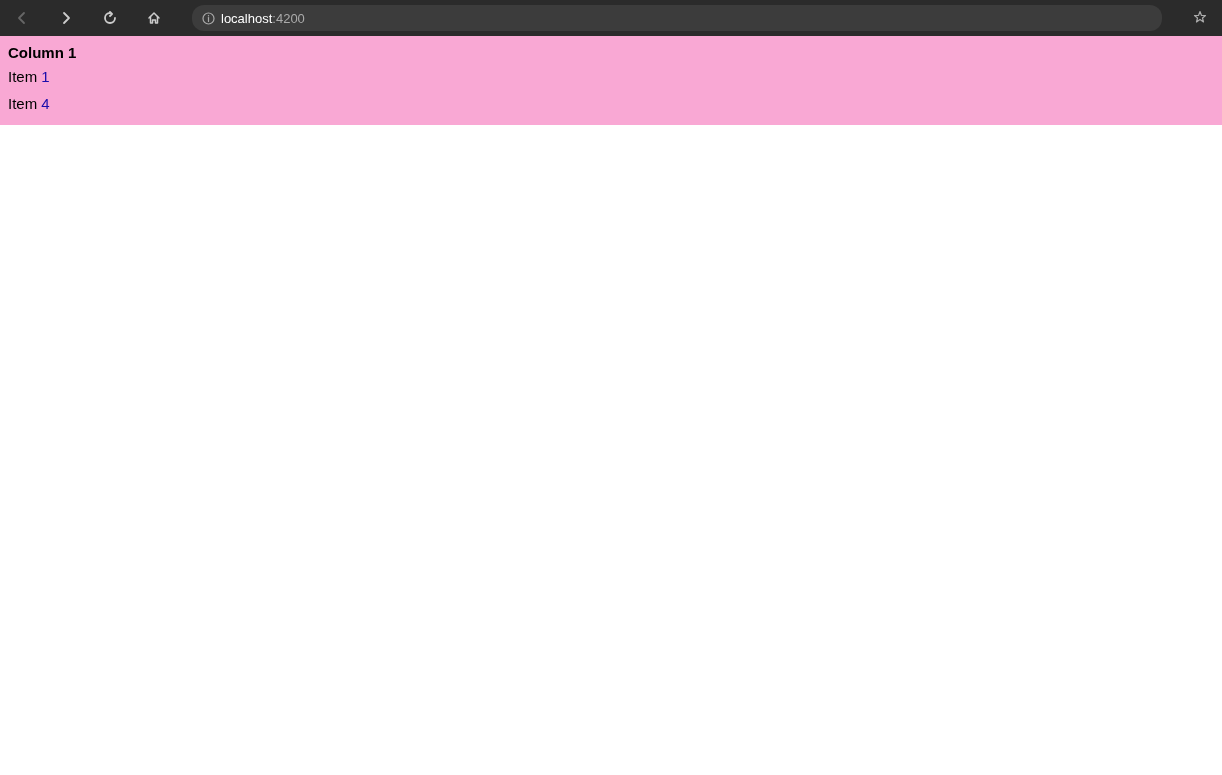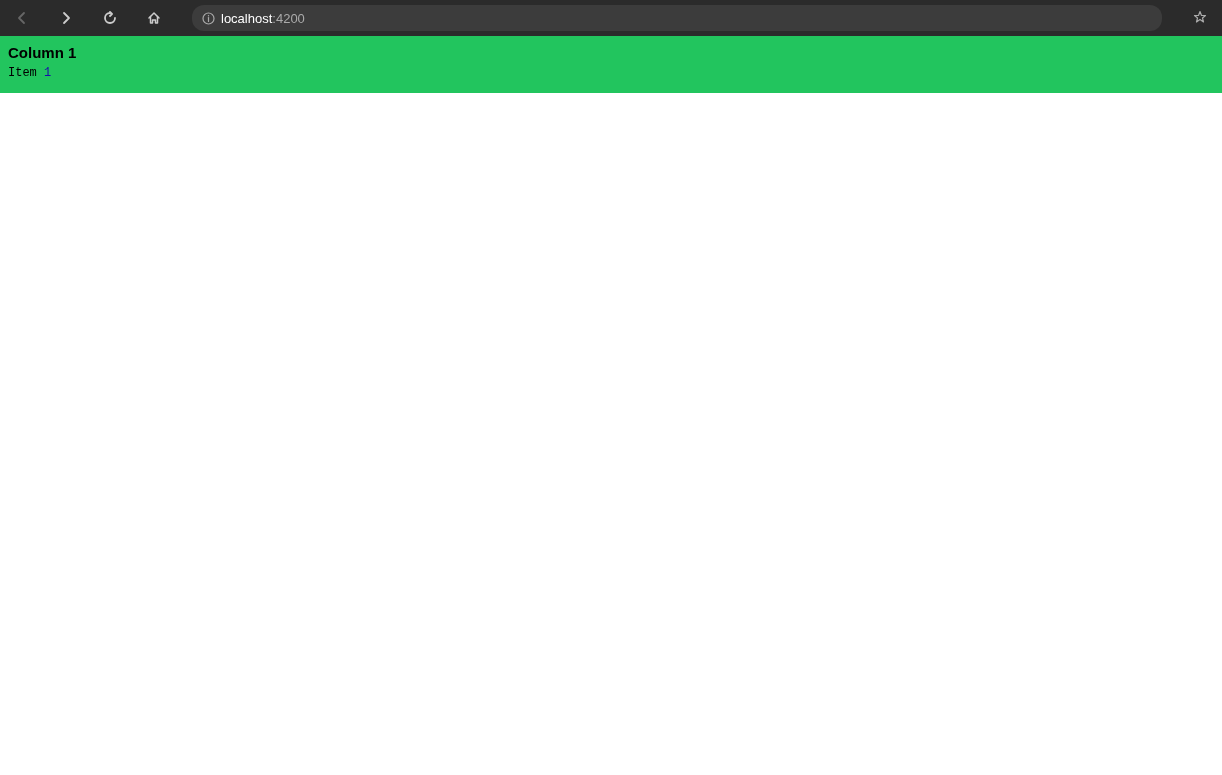--- a/index.html
+++ b/index.html
@@ -87,37 +87,36 @@
       width: 28px;
       height: 28px;
       display: flex;
       align-items: center;
       justify-content: center;
       font-size: 16px;
     }
 
     
     .page-content {
-      background: #22c55e;
+      background: #f9a8d4;
       padding: 8px 8px;
     }
 
     .column-heading {
       font-size: 15px;
       font-weight: bold;
       color: #000000;
       margin-bottom: 2px;
     }
 
     .list-item {
-      font-size: 12px;
+      font-size: 15px;
       color: #1a0dab;
       line-height: 1.8;
       cursor: pointer;
-      font-family: Liberation Mono, monospace;
     }
 
     .item-label {
       color: #000000;
     }
 
     .item-number {
       color: #1a0dab;
     }
   </style>
@@ -165,14 +164,15 @@
     <svg width="16" height="16" viewBox="0 0 16 16" fill="none" xmlns="http://www.w3.org/2000/svg">
       <path d="M8 1.5L9.5 5.5H13.5L10.5 8L11.5 12L8 9.5L4.5 12L5.5 8L2.5 5.5H6.5Z" stroke="#aaaaaa" stroke-width="1.2" stroke-linejoin="round"></path>
     </svg>
   </button>
 </div>
 
 <div class="page-content">
   <div class="column-heading">Column 1</div>
   <div id="items-container">
       <div class="list-item"><span class="item-label">Item </span><span class="item-number">1</span></div>
+      <div class="list-item"><span class="item-label">Item </span><span class="item-number">4</span></div>
     </div>
 </div>
 
 </body></html>

